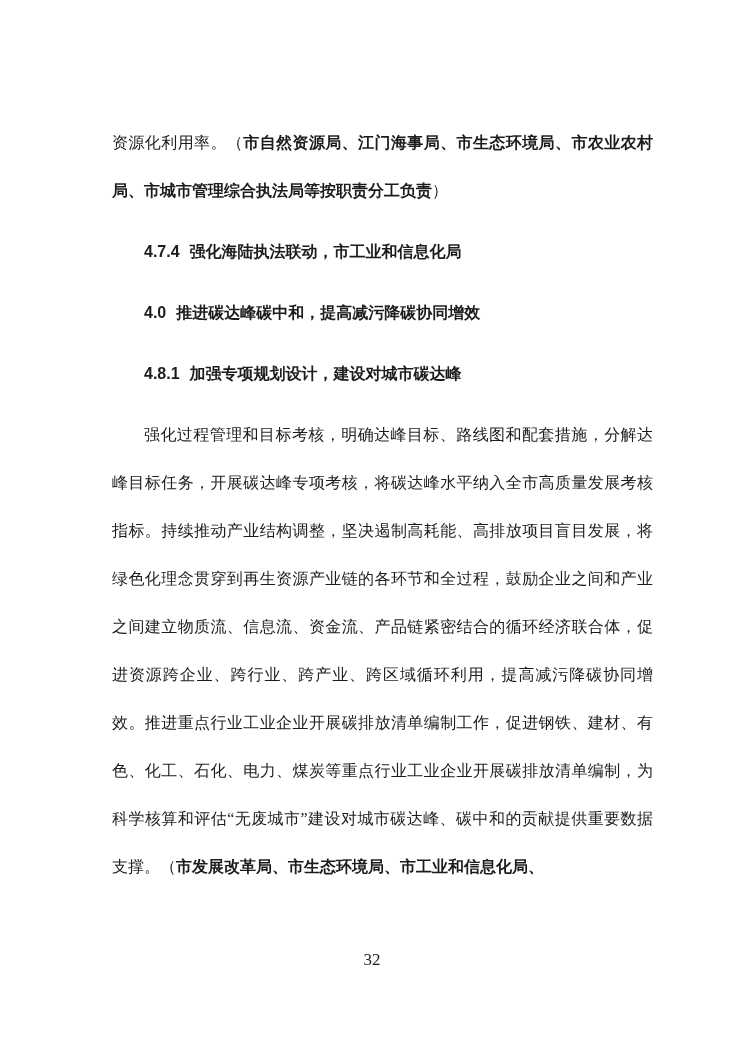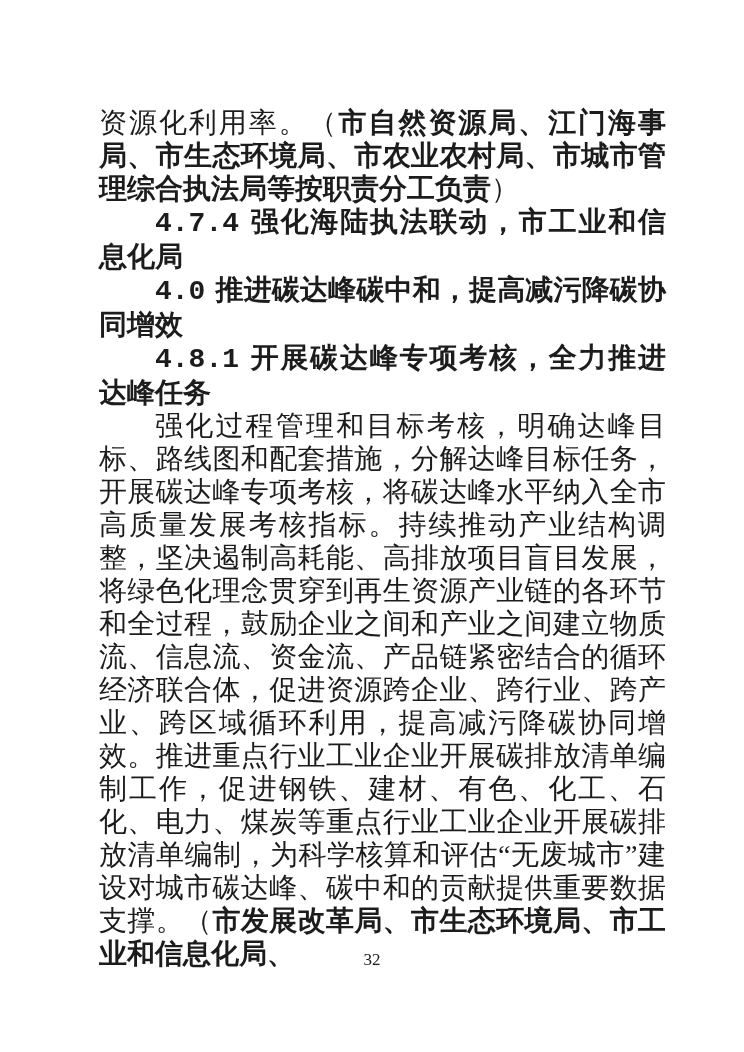--- a/index.html
+++ b/index.html
@@ -20,40 +20,40 @@
     position: absolute;
     left: 99px;
     top: 106px;
     width: 567px;
     font-size: 20px;
     line-height: 35px;
     text-align: justify;
   }
   .text-block p,
   .text-block h3 {
-    margin: 0;
+    margin: 13px;
     padding: 0;
-    font-size: 28px;
-    line-height: 33px;
+    font-size: 16px;
+    line-height: 48px;
     font-weight: normal;
   }
   .indent {
     text-indent: 2em;
   }
   .bold {
     font-weight: bold;
     font-family: "Liberation Sans", "DejaVu Sans", sans-serif;
   }
   h3.heading {
     font-weight: bold;
     text-indent: 2em;
     font-family: "Liberation Sans", "DejaVu Sans", sans-serif;
   }
   h3.heading .hnum {
-    font-family: Liberation Mono, monospace;
+    font-family: Liberation Sans, sans-serif;
     font-weight: bold;
     margin-right: 10px;
   }
   .page-number {
     position: absolute;
     top: 949px;
     left: 0;
     width: 744px;
     text-align: center;
     font-size: 17px;
@@ -68,20 +68,20 @@
 <div class="page">
   <div class="text-block">
 
     <p class="para"><span>资源化利用率。（</span><span class="bold">市自然资源局、江门海事局、市生态环境局、市农业农村局、市城市管理综合执法局等按职责分工负责</span><span>）</span></p>
 
     <h3 class="heading"><span class="hnum">4.7.4</span><span class="htext">强化海陆执法联动，市工业和信息化局</span></h3>
 
 
     <h3 class="heading"><span class="hnum">4.0</span><span class="htext">推进碳达峰碳中和，提高减污降碳协同增效</span></h3>
 
-    <h3 class="heading"><span class="hnum">4.8.1</span><span class="htext">开展碳达峰专项考核，全力推进达峰任务</span></h3>
+    <h3 class="heading"><span class="hnum">4.8.1</span><span class="htext">加强专项规划设计，建设对城市碳达峰</span></h3>
 
     <p class="para indent"><span>强化过程管理和目标考核，明确达峰目标、路线图和配套措施，分解达峰目标任务，开展碳达峰专项考核，将碳达峰水平纳入全市高质量发展考核指标。持续推动产业结构调整，坚决遏制高耗能、高排放项目盲目发展，将绿色化理念贯穿到再生资源产业链的各环节和全过程，鼓励企业之间和产业之间建立物质流、信息流、资金流、产品链紧密结合的循环经济联合体，促进资源跨企业、跨行业、跨产业、跨区域循环利用，提高减污降碳协同增效。推进重点行业工业企业开展碳排放清单编制工作，促进钢铁、建材、有色、化工、石化、电力、煤炭等重点行业工业企业开展碳排放清单编制，为科学核算和评估“无废城市”建设对城市碳达峰、碳中和的贡献提供重要数据支撑。（</span><span class="bold">市发展改革局、市生态环境局、市工业和信息化局、</span></p>
 
   </div>
 
   <div class="page-number">32</div>
 </div>
 
 </body></html>

